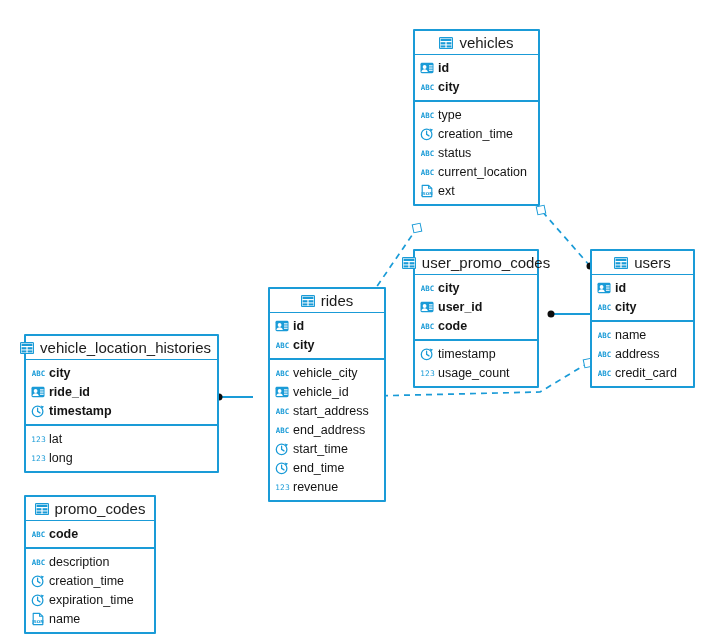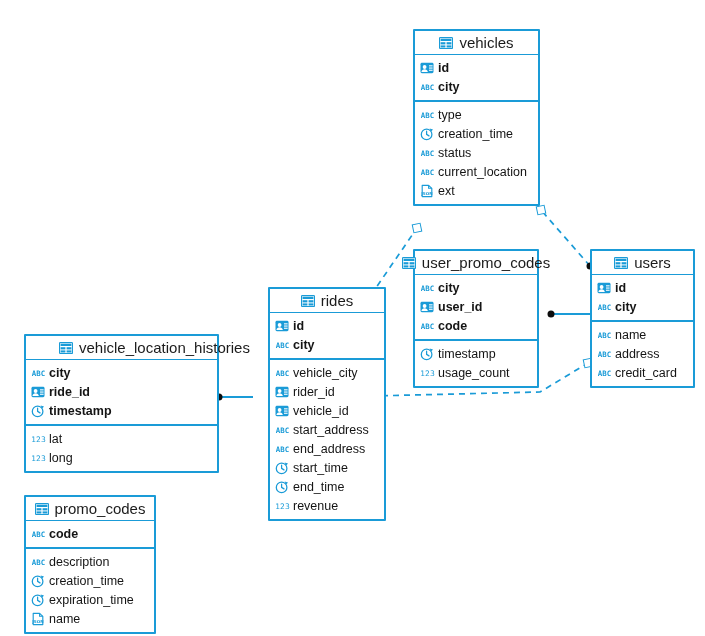--- a/index.html
+++ b/index.html
@@ -42,21 +42,21 @@
     gap: 6px;
     font-size: 15px;
     color: #1b1b1b;
     border-bottom: 1px solid #1a9bd7;
     padding: 0 6px;
     box-sizing: border-box;
     background: #ffffff;
     white-space: nowrap;
   }
   .tbl-title.left {
-    justify-content: space-between;
+    justify-content: flex-end;
     padding-left: 33px;
   }
   .section {
     padding: 3px 0 4px 0;
   }
   .section + .section {
     border-top: 2px solid #1a9bd7;
   }
   .col-row {
     display: flex;
@@ -385,33 +385,20 @@
             <span class="ic">
               <svg width="14" height="14" viewBox="0 0 14 14">
                 <rect x="0.5" y="1.8" width="13" height="10.4" rx="1.4" fill="#1a9bd7"></rect>
                 <circle cx="4.6" cy="6" r="1.9" fill="#fff"></circle>
                 <path d="M1.4 11.1c0.3-1.9 1.6-2.8 3.2-2.8s2.9 0.9 3.2 2.8z" fill="#fff"></path>
                 <rect x="9" y="4.3" width="3.6" height="1.1" fill="#fff"></rect>
                 <rect x="9" y="6.5" width="3.6" height="1.1" fill="#fff"></rect>
                 <rect x="9" y="8.7" width="3.6" height="1.1" fill="#fff"></rect>
               </svg>
             </span>
-            <span>rider_id</span>
-          </div>
-          <div class="col-row">
-            <span class="ic">
-              <svg width="14" height="14" viewBox="0 0 14 14">
-                <rect x="0.5" y="1.8" width="13" height="10.4" rx="1.4" fill="#1a9bd7"></rect>
-                <circle cx="4.6" cy="6" r="1.9" fill="#fff"></circle>
-                <path d="M1.4 11.1c0.3-1.9 1.6-2.8 3.2-2.8s2.9 0.9 3.2 2.8z" fill="#fff"></path>
-                <rect x="9" y="4.3" width="3.6" height="1.1" fill="#fff"></rect>
-                <rect x="9" y="6.5" width="3.6" height="1.1" fill="#fff"></rect>
-                <rect x="9" y="8.7" width="3.6" height="1.1" fill="#fff"></rect>
-              </svg>
-            </span>
             <span>vehicle_id</span>
           </div>
           <div class="col-row">
             <span class="ic">
               <svg width="15" height="14" viewBox="0 0 15 14">
                 <text x="7.5" y="10.2" font-family="DejaVu Sans Mono, monospace" font-size="7.4" font-weight="bold" fill="#1a9bd7" text-anchor="middle">ABC</text>
               </svg>
             </span>
             <span>start_address</span>
           </div>

